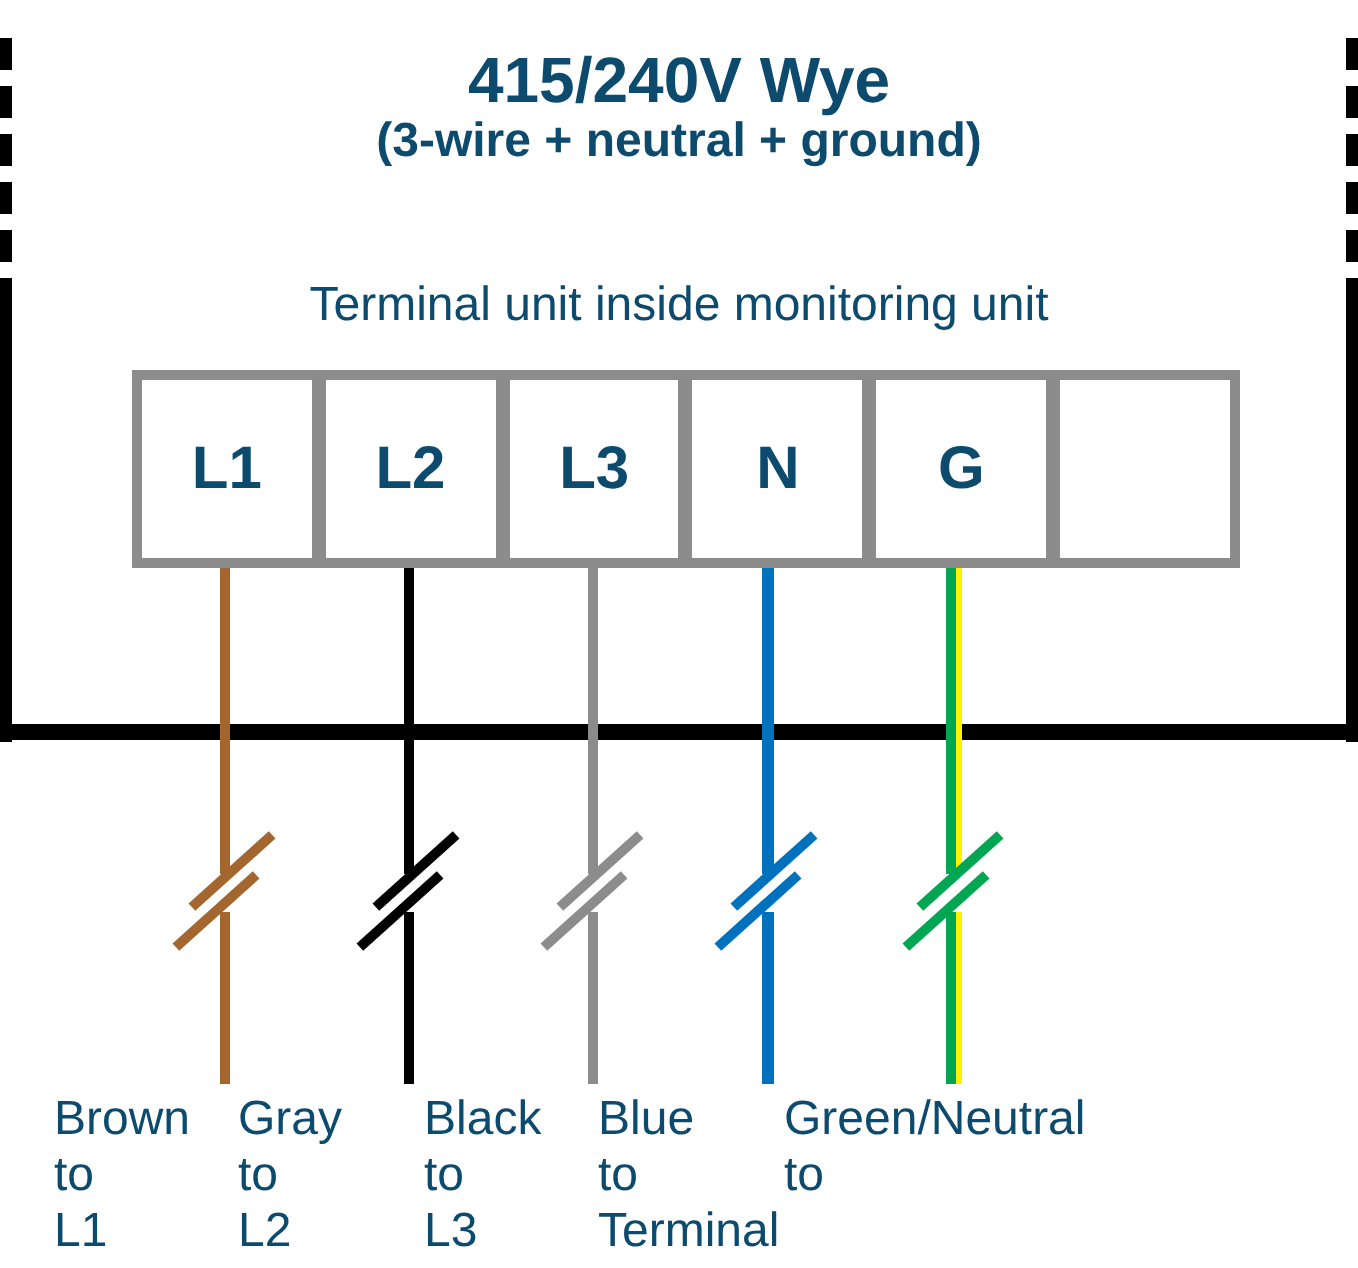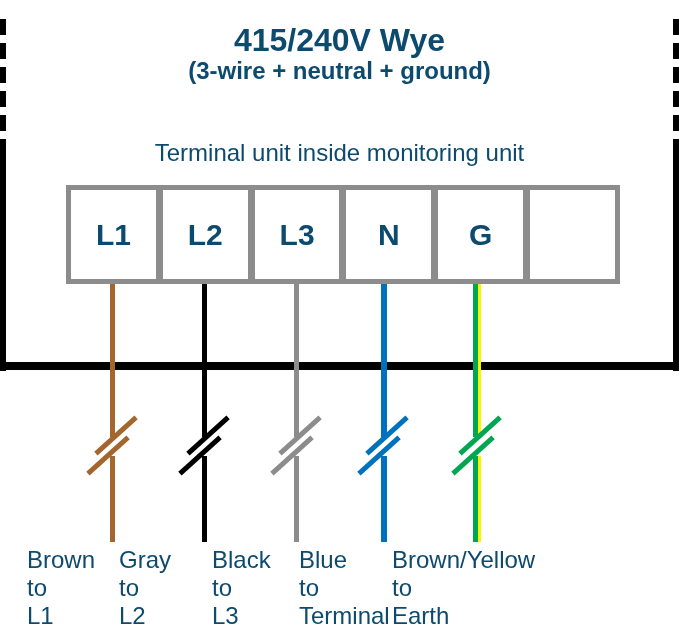--- a/index.html
+++ b/index.html
@@ -125,18 +125,17 @@
     <div>Black</div>
     <div>to</div>
     <div>L3</div>
   </div>
   <div class="wire-label" style="left:299px;">
     <div>Blue</div>
     <div>to</div>
     <div>Terminal</div>
   </div>
   <div class="wire-label" style="left:392px;">
-    <div>Brown/Yellow</div>
+    <div>Green/Neutral</div>
     <div>to</div>
-    <div>Earth</div>
   </div>
 
 </div>
 
 </body></html>

